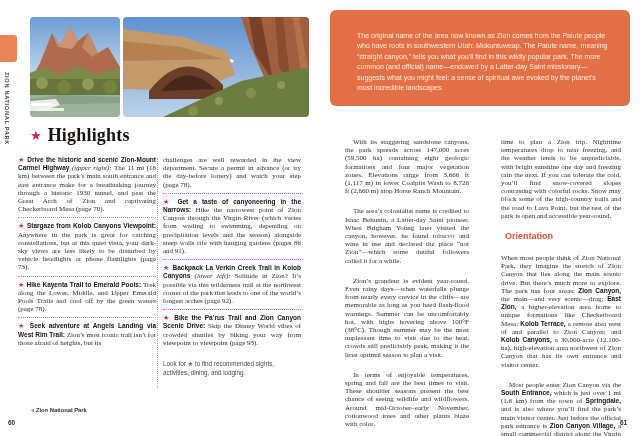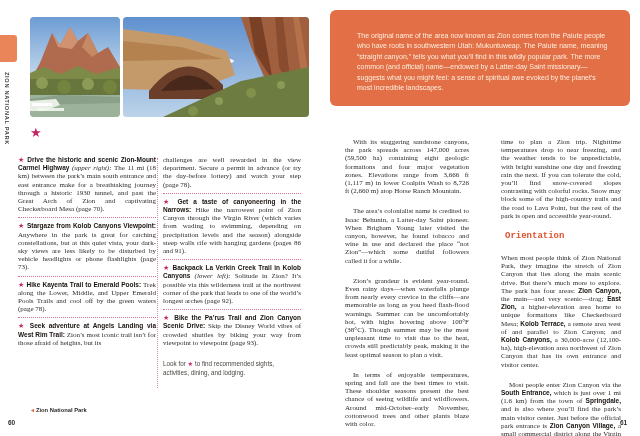--- a/index.html
+++ b/index.html
@@ -56,21 +56,21 @@
     background:var(--accent);border-radius:6px;padding:21px 22px 0 27px;
     font-family:"Liberation Sans",sans-serif;font-size:7px;line-height:10.4px;color:#fdeede;}
 
   .body-col{position:absolute;font-size:7px;line-height:8.2px;text-align:justify;color:var(--ink);}
   #body-col1{left:333px;top:126px;width:148px;}
   #body-col2{left:489px;top:126px;width:144px;}
   .body-col p{margin:12px;}
   .body-col p.indent{text-indent:8px;}
   .body-col b{font-family:"Liberation Sans",sans-serif;font-size:6.5px;color:#17120e;}
 
-  .orient-head{font-family:Liberation Mono, monospace;font-weight:bold;font-size:9px;
+  .orient-head{font-family:Liberation Sans, sans-serif;font-weight:bold;font-size:9px;
     color:var(--headred);margin:5px 0 2px 0;text-align:left;line-height:1.1;padding-left:16px;}
 </style>
 </head>
 <body>
 
 <div class="spread">
 
   <div class="tab"></div>
   <div class="side-label">ZION NATIONAL PARK</div>
 
@@ -122,20 +122,21 @@
         <circle cx="96" cy="84" r="4" fill="#8b9a55"></circle>
           <circle cx="128" cy="76" r="5" fill="#81914c"></circle>
         <circle cx="158" cy="68" r="4" fill="#8b9a55"></circle>
           <circle cx="70" cy="94" r="5" fill="#81914c"></circle>
       </svg>
     </div>
   </div>
 
   <div class="hl-head">
     <span class="star-big">★</span>
+    <span class="hl-title">Highlights</span>
   </div>
 
   <div class="hl-col" id="hl-col1">
       <div class="hl-item">
         <p><span class="star">★</span> <b>Drive the historic and scenic Zion-Mount Carmel Highway</b> <i class="note">(upper right):</i> The 11 mi (18 km) between the park’s main south entrance and east entrance make for a breathtaking journey through a historic 1930 tunnel, and past the Great Arch of Zion and captivating Checkerboard Mesa (page 70).</p>
       </div>
       <div class="hl-item">
         <p><span class="star">★</span> <b>Stargaze from Kolob Canyons Viewpoint:</b> Anywhere in the park is great for catching constellations, but at this quiet vista, your dark-sky views are less likely to be disturbed by vehicle headlights or phone flashlights (page 73).</p>
       </div>
       <div class="hl-item">

